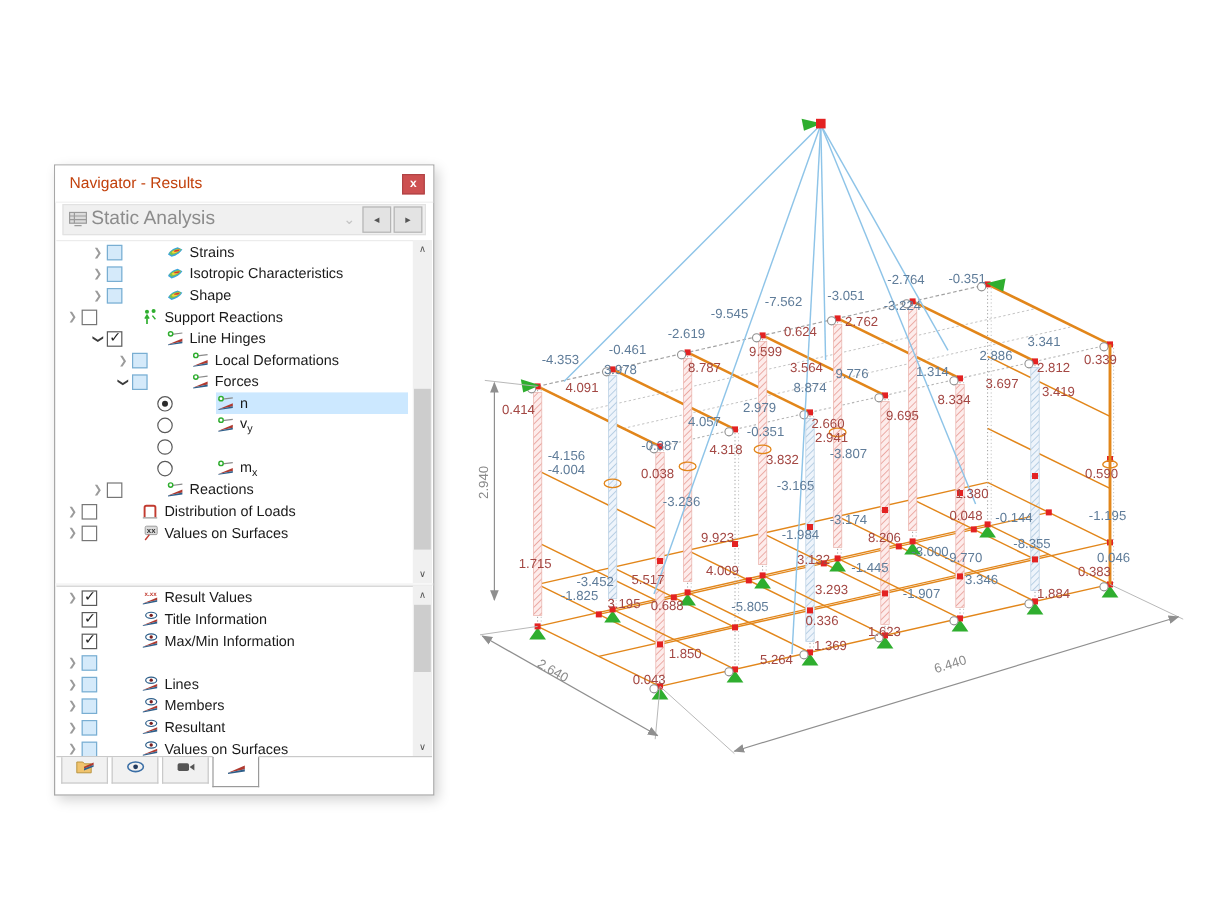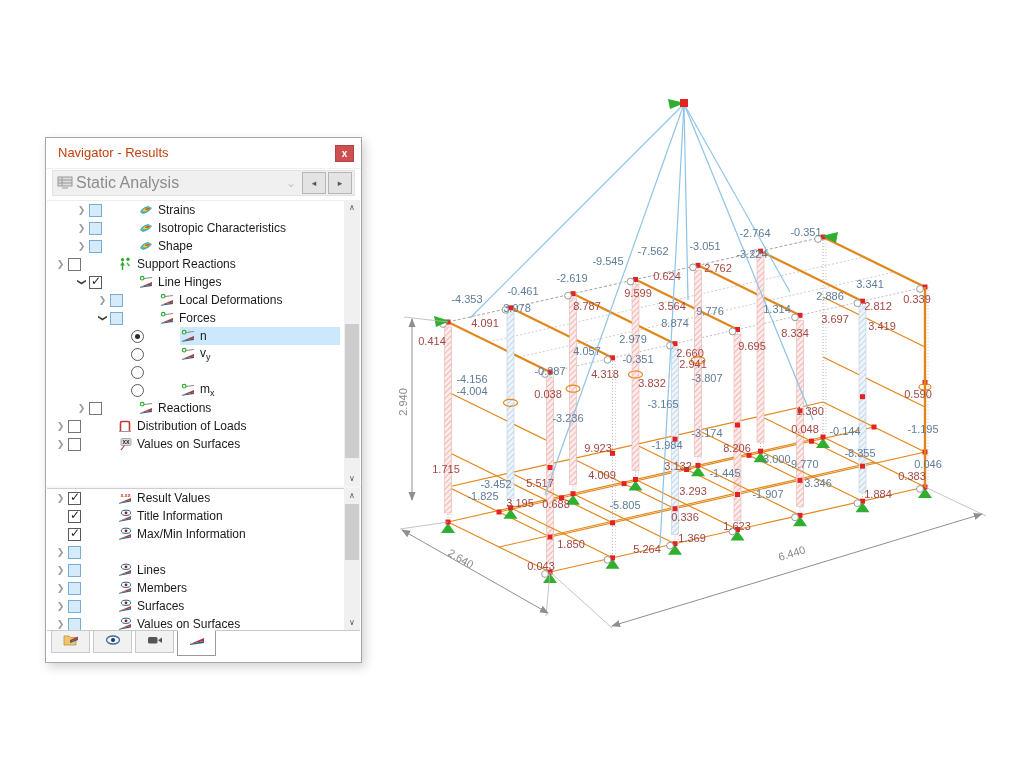--- a/index.html
+++ b/index.html
@@ -683,21 +683,21 @@
         <span class="ctrl cb-blue"></span>
         <span class="hl">
           <span class="ticon">
             <svg width="16" height="14" viewBox="0 0 14 14">
               <ellipse cx="8" cy="3.8" rx="4.6" ry="2.6" fill="none" stroke="#2e5f8a" stroke-width="1"></ellipse>
               <circle cx="8" cy="3.8" r="1.4" fill="#7a2020"></circle>
               <path d="M1 12 L13 7 L13 9 L1 12 Z" fill="#b03a30"></path>
               <path d="M1 12 L13 9 L13 10.5 L1 12.7 Z" fill="#2e5f8a"></path>
             </svg>
           </span>
-          <span class="tlabel">Surfaces</span>
+          <span class="tlabel">Resultant</span>
         </span>
       </div>
       <div class="trow">
         <span style="width:6px;flex:none;"></span>
         <span class="arrow">❯</span>
         <span class="ctrl cb-blue"></span>
         <span class="hl">
           <span class="ticon">
             <svg width="16" height="14" viewBox="0 0 14 14">
               <ellipse cx="8" cy="3.8" rx="4.6" ry="2.6" fill="none" stroke="#2e5f8a" stroke-width="1"></ellipse>

